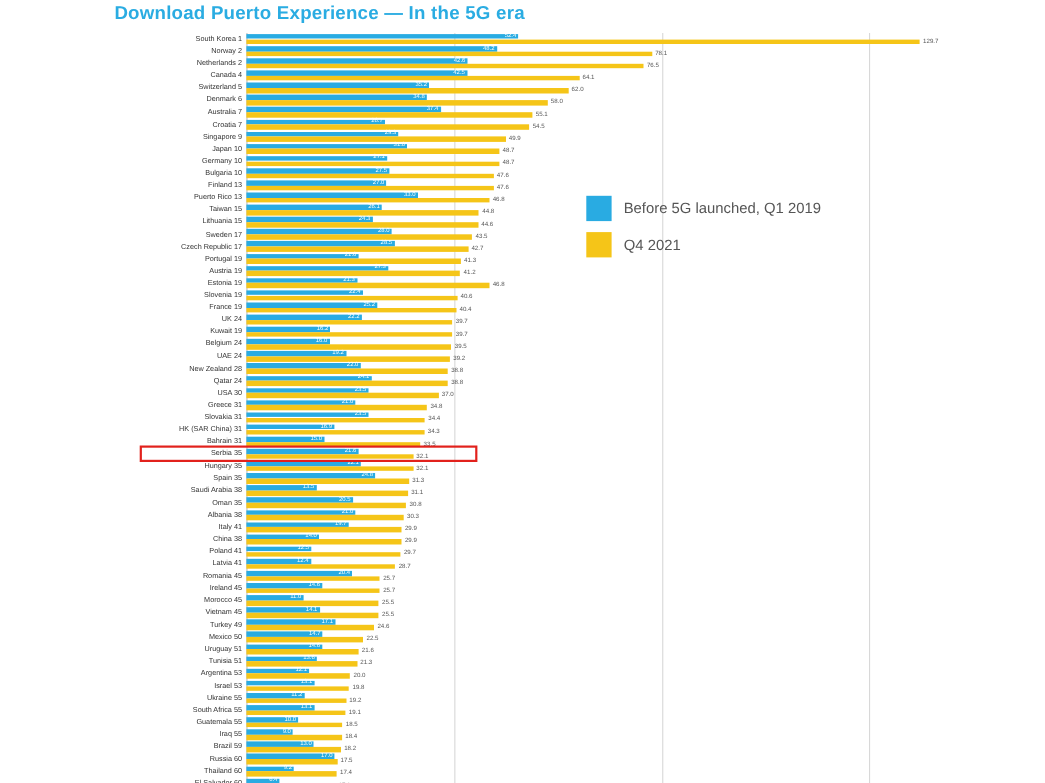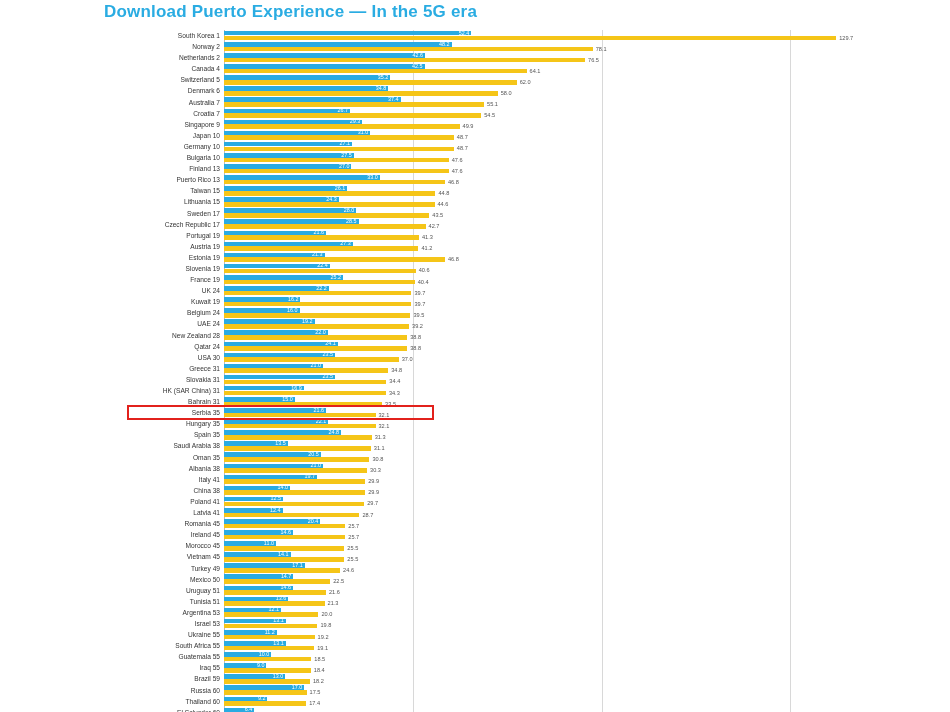--- a/index.html
+++ b/index.html
@@ -742,15 +742,23 @@
       <div class="bars">
         <div class="bar blue" style="width: 30.208px;">
           <span class="bar-val">6.4</span>
         </div>
         <span class="gold-val" style="left: 83.712px;">17.1</span>
       </div>
     </div>
   </div>
 
 <div class="legend">
+  <div class="legend-row">
+    <div class="legend-swatch" style="background:#29abe2"></div>
+    <div class="legend-label">Before 5G launched, Q1 2019</div>
+  </div>
+  <div class="legend-row">
+    <div class="legend-swatch" style="background:#f5c518"></div>
+    <div class="legend-label">Q4 2021</div>
+  </div>
 </div>
 
 <div id="highlight-box" style="top: 405.4px;"></div>
 
 </body></html>

